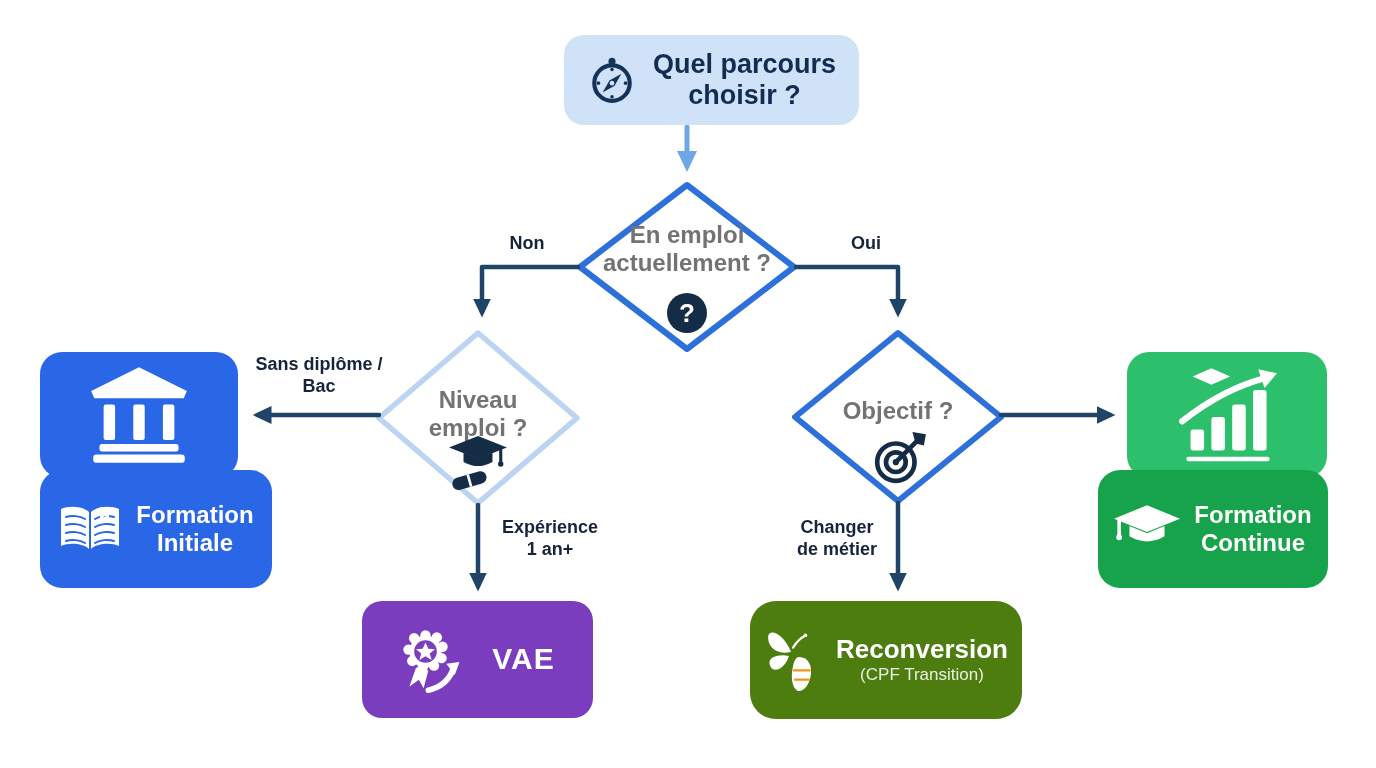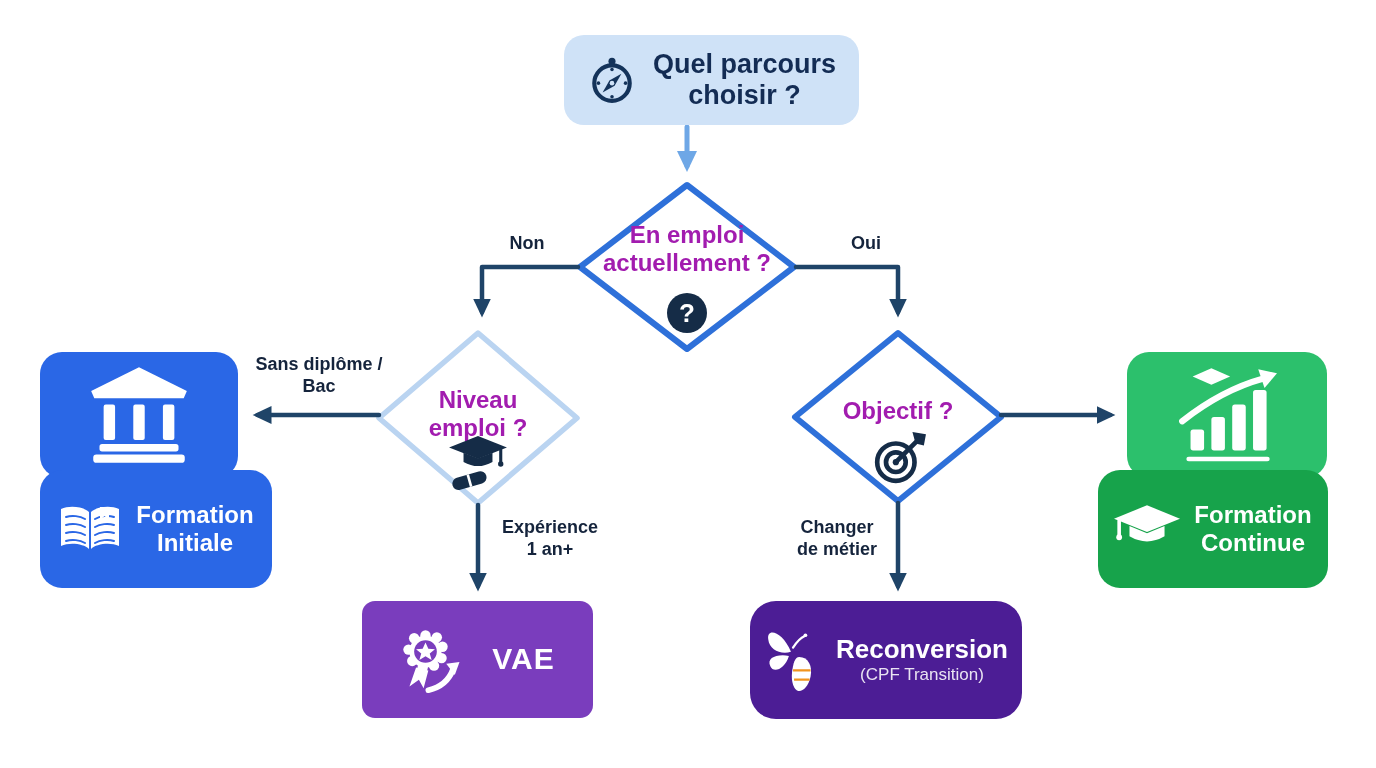--- a/index.html
+++ b/index.html
@@ -12,21 +12,21 @@
   
   .start-box{
     position:absolute;left:540px;top:35px;width:295px;height:90px;
     background:#cfe2f7;border-radius:20px;display:flex;align-items:center;
     justify-content:center;gap:16px;margin-left:24px;
   }
   .start-text{font-size:27px;font-weight:800;color:#132c54;line-height:1.15;text-align:center;}
 
   
   .dtext{position:absolute;transform:translateX(-50%);text-align:center;
-    font-size:24px;font-weight:800;color:#a21caf;line-height:1.18;white-space:nowrap;}
+    font-size:24px;font-weight:800;color:#737373;line-height:1.18;white-space:nowrap;}
   #d1-text{left:687px;top:221px;}
   #d2-text{left:478px;top:386px;}
   #d3-text{left:898px;top:397px;}
   .qbadge{
     position:absolute;left:687px;top:293px;transform:translateX(-50%);
     width:40px;height:40px;border-radius:50%;background:#152c47;color:#fff;
     display:flex;align-items:center;justify-content:center;
     font-size:26px;font-weight:800;line-height:1;
   }
   .dicon{position:absolute;transform:translateX(-50%);}
@@ -43,23 +43,23 @@
   #lbl-monter{left:1049px;top:346px;}
   #lbl-changer{left:837px;top:517px;}
 
   
   .card{position:absolute;display:flex;align-items:center;justify-content:center;color:#fff;}
   .card-label{font-size:24px;font-weight:800;line-height:1.16;text-align:center;}
   #fi-top{left:40px;top:352px;width:198px;height:126px;background:#2a67e6;border-radius:22px;}
   #fi-bottom{left:40px;top:470px;width:232px;height:118px;background:#2a67e6;border-radius:22px;gap:14px;}
   #fc-top{left:1127px;top:352px;width:200px;height:126px;background:#2cc06c;border-radius:22px;}
   #fc-bottom{left:1098px;top:470px;width:230px;height:118px;background:#17a34b;border-radius:22px;gap:14px;}
-  #vae-box{left:362px;top:601px;width:231px;height:117px;background:#7a3dbd;border-radius:13px;gap:24px;}
+  #vae-box{left:362px;top:601px;width:231px;height:117px;background:#7a3dbd;border-radius:20px;gap:24px;}
   #vae-box .card-label{font-size:30px;letter-spacing:1px;}
-  #rec-box{left:750px;top:601px;width:272px;height:118px;background:#4c1d95;border-radius:26px;gap:16px;}
+  #rec-box{left:750px;top:601px;width:272px;height:118px;background:#4d7c0f;border-radius:26px;gap:16px;}
   .rec-line1{font-size:26px;font-weight:800;line-height:1.2;}
   .rec-line2{font-size:17px;font-weight:400;color:rgba(255,255,255,0.88);line-height:1.2;}
 </style>
 </head>
 <body>
 
 <div id="canvas">
 
   <svg id="wires" viewBox="0 0 1376 768" xmlns="http://www.w3.org/2000/svg">
     <defs>

